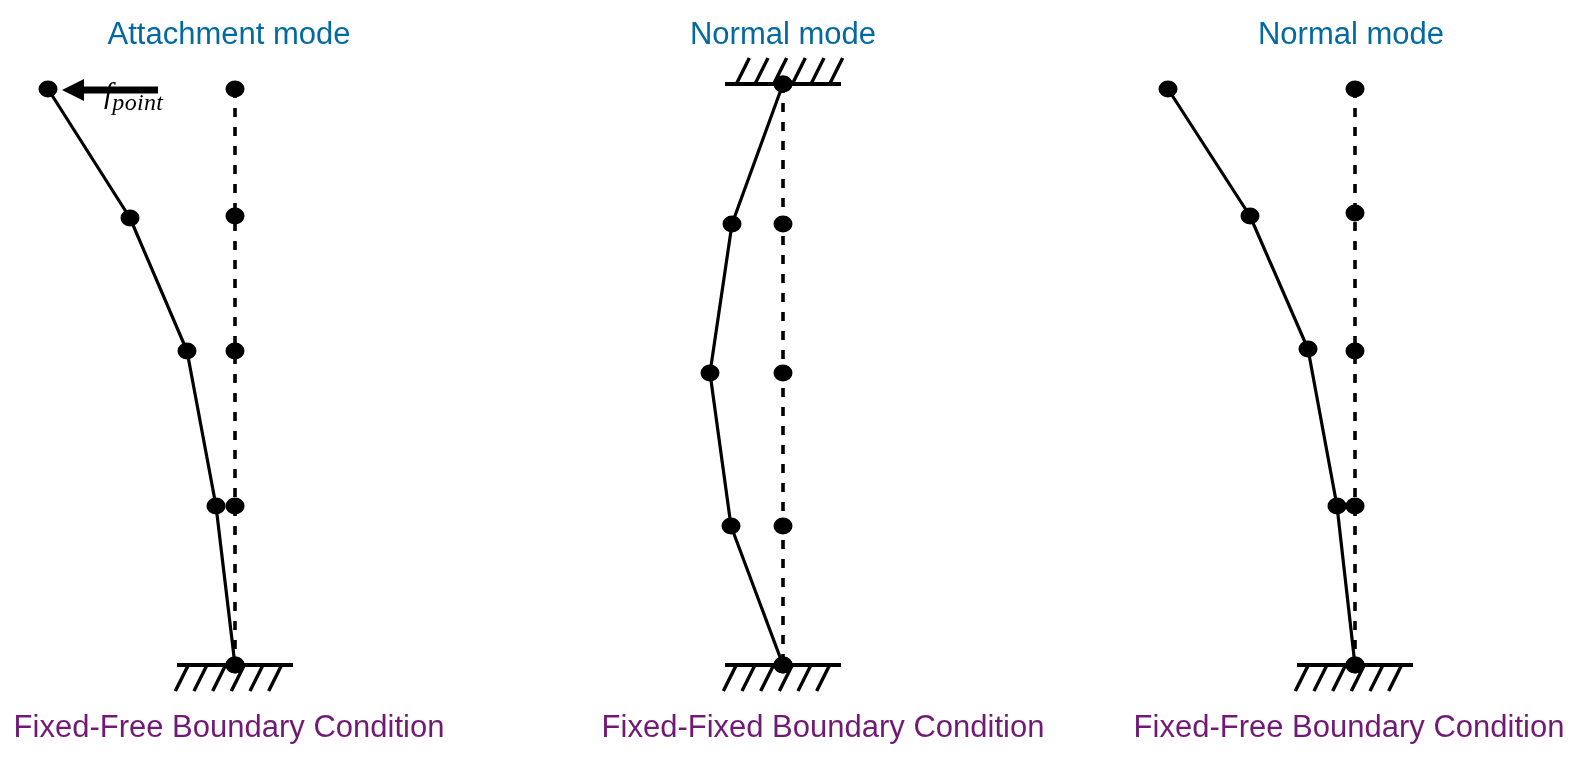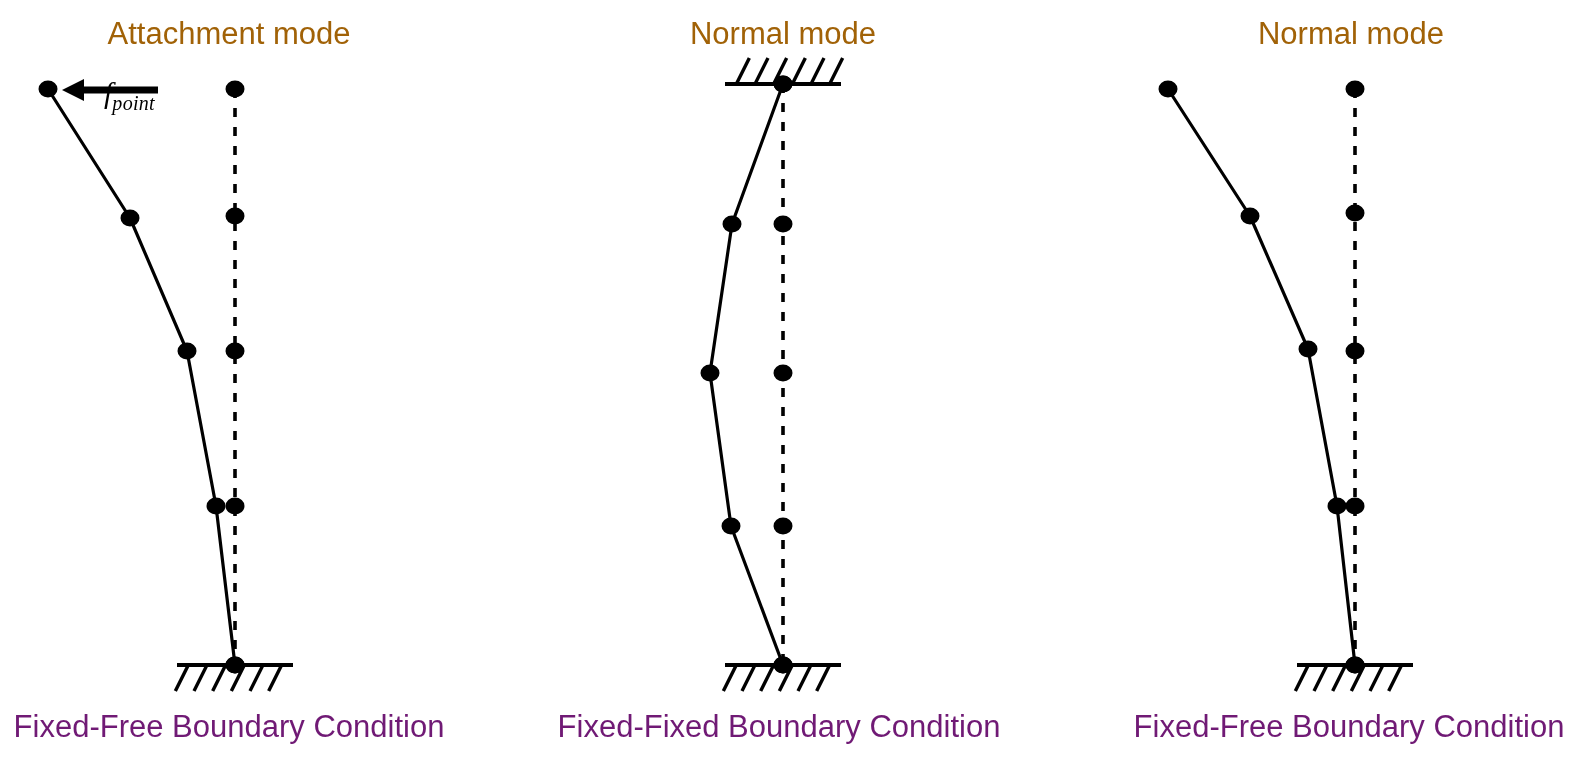--- a/index.html
+++ b/index.html
@@ -16,21 +16,21 @@
   #figure {
     position: relative;
     width: 1584px;
     height: 759px;
     background: #ffffff;
   }
   .panel-title {
     position: absolute;
     font-family: "Liberation Sans", sans-serif;
     font-size: 31px;
-    color: #a16207;
+    color: #0369a1;
     white-space: nowrap;
     text-align: center;
     transform: translateX(-50%);
     line-height: 1;
   }
   .panel-caption {
     position: absolute;
     font-family: "Liberation Sans", sans-serif;
     font-size: 31px;
     color: #701a75;
@@ -42,21 +42,21 @@
   .force-label {
     position: absolute;
     font-family: "Liberation Serif", serif;
     font-style: italic;
     font-size: 30px;
     color: #000000;
     white-space: nowrap;
     line-height: 1;
   }
   .force-label .sub {
-    font-size: 20px;
+    font-size: 24px;
     font-style: italic;
     vertical-align: sub;
     letter-spacing: 0.3px;
   }
   svg.diagram {
     position: absolute;
     left: 0;
     top: 0;
     width: 1584px;
     height: 759px;
@@ -146,18 +146,18 @@
       </g>
   </svg>
 
   <div class="panel-title" style="left:229px; top:18px;">Attachment mode</div>
   <div class="force-label" style="left:104px; top:78px;">
     <span>f</span><span class="sub">point</span>
   </div>
   <div class="panel-caption" style="left:229px; top:711px;">Fixed-Free Boundary Condition</div>
 
   <div class="panel-title" style="left:783px; top:18px;">Normal mode</div>
-  <div class="panel-caption" style="left:779px; top:711px;">Fixed-Fixed Boundary Condition</div>
+  <div class="panel-caption" style="left:823px; top:711px;">Fixed-Fixed Boundary Condition</div>
 
   <div class="panel-title" style="left:1351px; top:18px;">Normal mode</div>
   <div class="panel-caption" style="left:1349px; top:711px;">Fixed-Free Boundary Condition</div>
 
 </div>
 
 </body></html>

